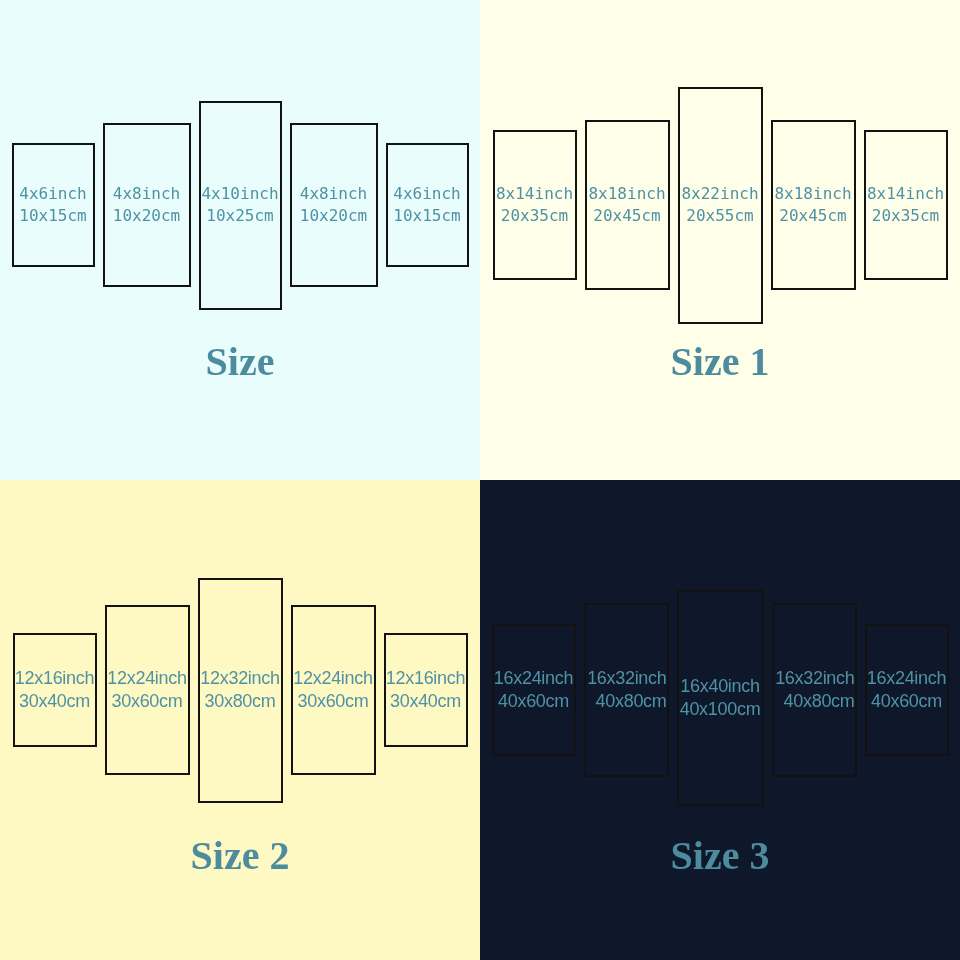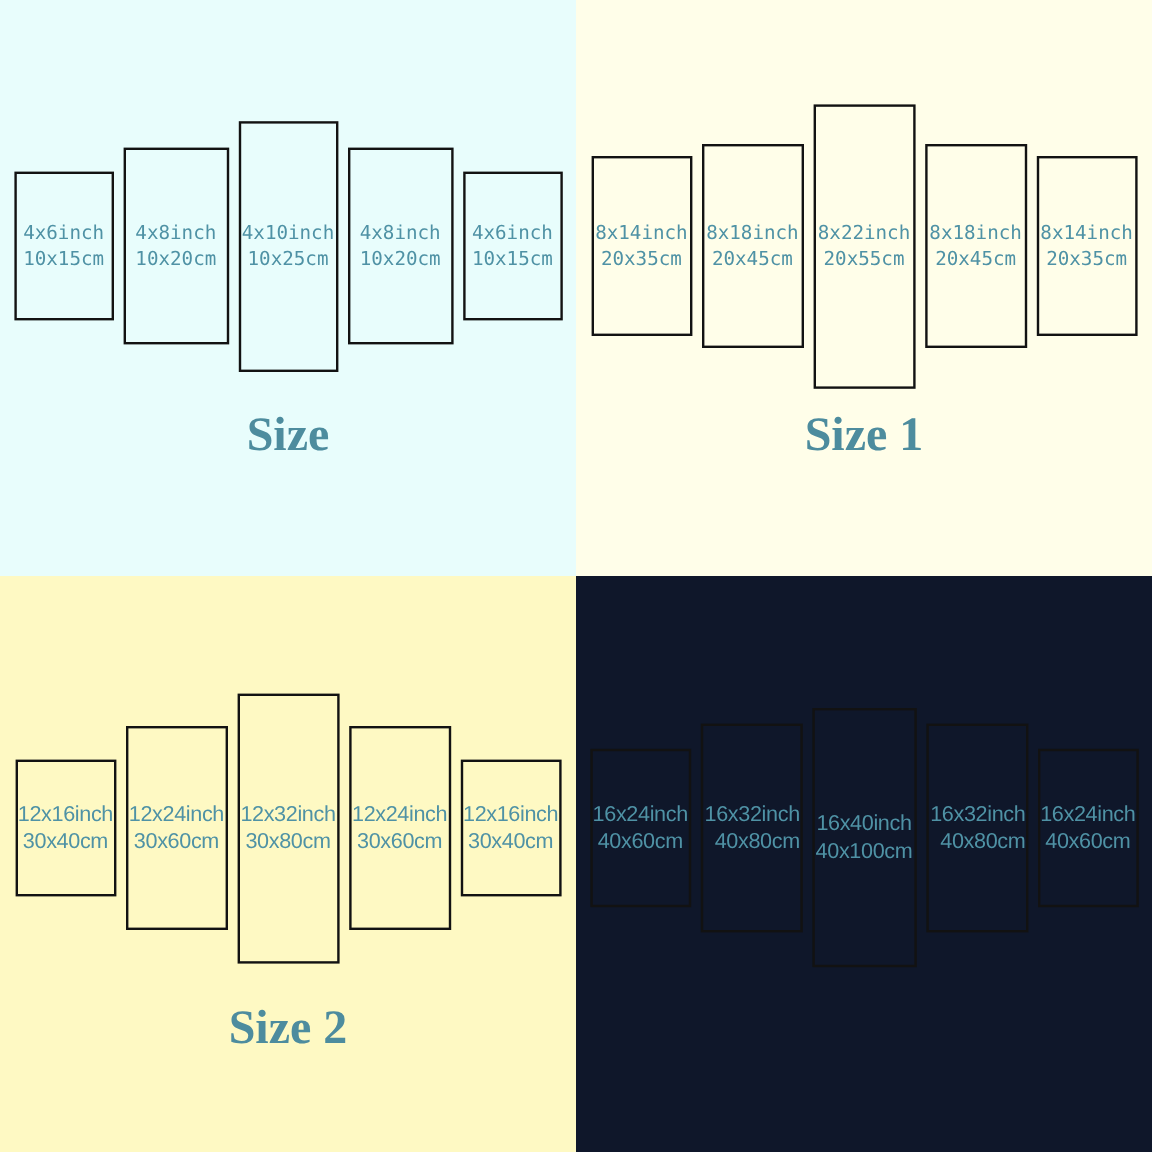--- a/index.html
+++ b/index.html
@@ -163,15 +163,16 @@
       </div>
       <div class="panel p3">
         <span>16x32inch</span>
         <span>40x80cm</span>
       </div>
       <div class="panel p4">
         <span>16x24inch</span>
         <span>40x60cm</span>
       </div>
     </div>
+    <h2 class="title">Size 3</h2>
   </section>
 
 </div>
 
 </body></html>

